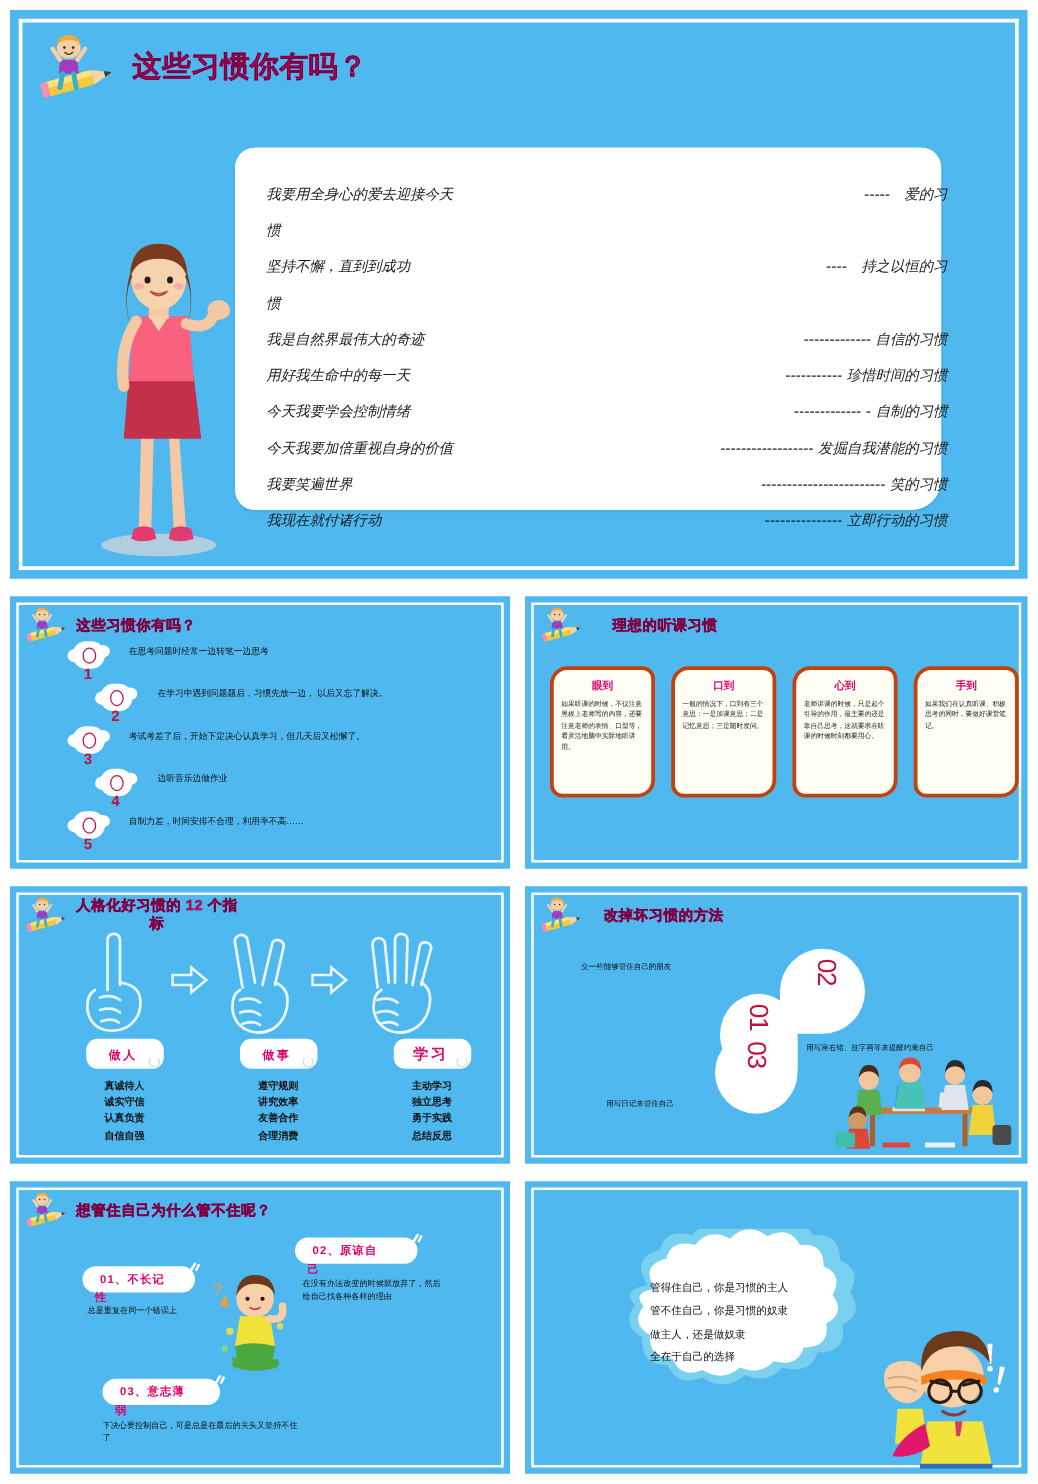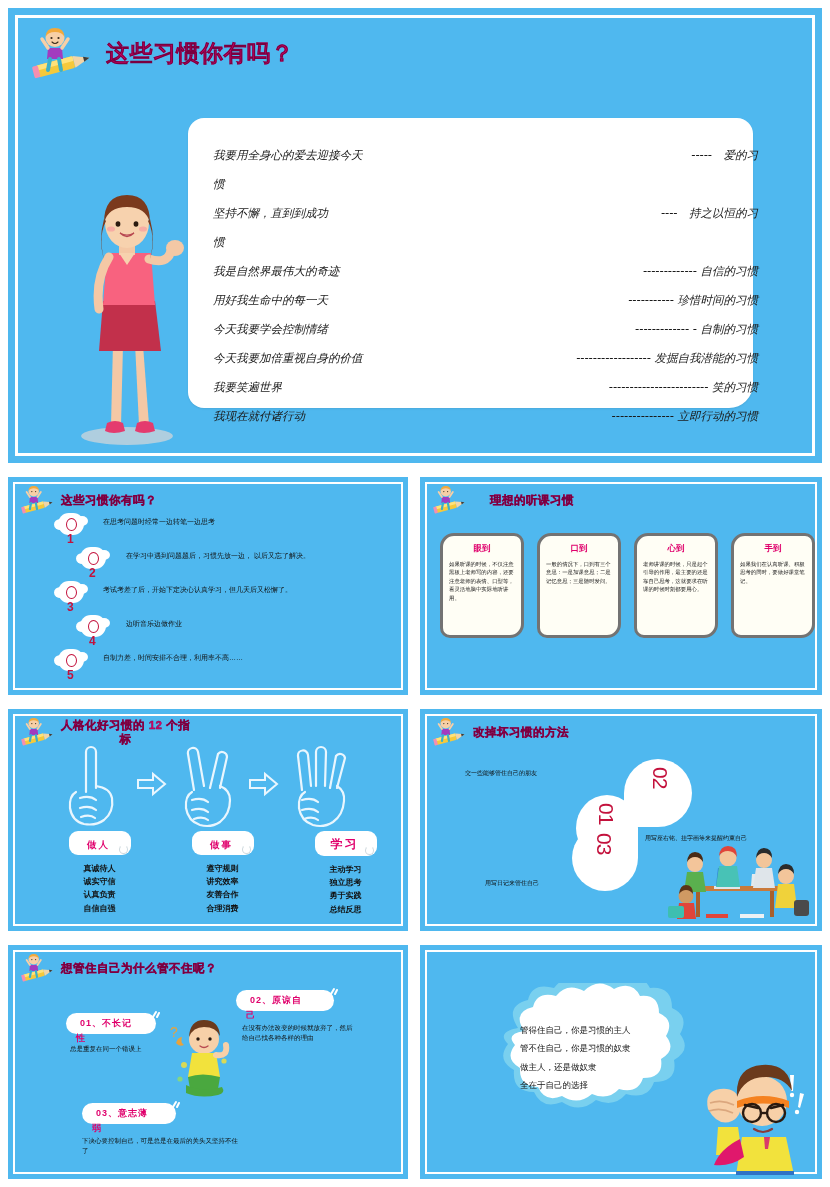--- a/index.html
+++ b/index.html
@@ -86,21 +86,21 @@
     z-index:2;
   }
   .numitem .txt { position:absolute; font-size:7px; color:#101010; top:6px; line-height:1.2; }
 
   
   #slide3 { left:420px; top:477px; width:402px; height:218px; }
   #slide3 .slide-header { left: 12px; top: 8px; gap: 24px; font-family: Liberation Serif, serif; }
   .card-row { position:absolute; left:20px; top:56px; display:flex; gap:13px; }
   .wcard {
     width: 84px; height: 105px; background: #fffef5;
-    border: 3px solid #737373;
+    border: 3px solid #c2410c;
     border-radius: 14px 10px 14px 10px;
     padding: 7px 6px 5px;
     position: relative;
   }
   .wcard .wtitle {
     color:#e0006c; font-size:8.5px; text-align:center; margin-bottom:5px; font-weight:600;
   }
   .wcard .wbody { font-size:5.4px; line-height:1.55; color:#1a1a1a; }
 
   
@@ -119,21 +119,21 @@
   .pill.big-pl .pl { font-size:12px; }
   .pill .curl {
     position:absolute; right:3px; bottom:1px; width:9px; height:9px;
     border:1.3px solid #cfd9de; border-radius:50%; border-top-color:transparent;
   }
   .col ul { list-style:none; margin-top:7px; }
   .col li { font-size:8px; color:#111; line-height:1.65; font-weight:600; }
 
   
   #slide5 { left:420px; top:709px; width:402px; height:222px; }
-  #slide5 .slide-header { left:12px; top:8px; gap:7px; }
+  #slide5 .slide-header { left:12px; top:8px; gap:17px; }
   .petals { position:absolute; left:140px; top:50px; width:130px; height:135px; }
   .petal { position:absolute; background:#fff; }
   .petal.p1 { left:16px; top:36px; width:62px; height:66px; border-radius:50% 50% 6px 50%; }
   .petal.p2 { left:64px; top:0px;  width:68px; height:68px; border-radius:50% 50% 50% 6px; }
   .petal.p3 { left:12px; top:66px; width:66px; height:66px; border-radius:50% 6px 50% 50%; }
   .pnum { position:absolute; color:#c3113c; font-size:21px; letter-spacing:-1px; }
   .pcap { position:absolute; font-size:6px; color:#0d0d0d; }
 
   
   #slide6 { left:8px; top:945px; width:400px; height:234px; }

